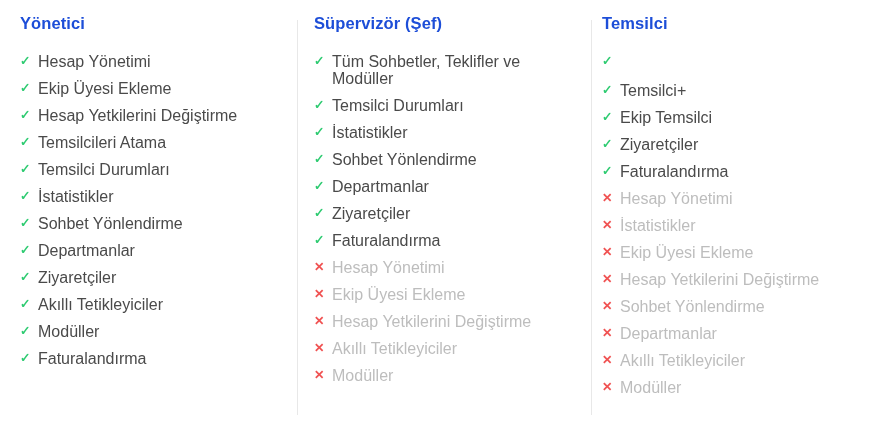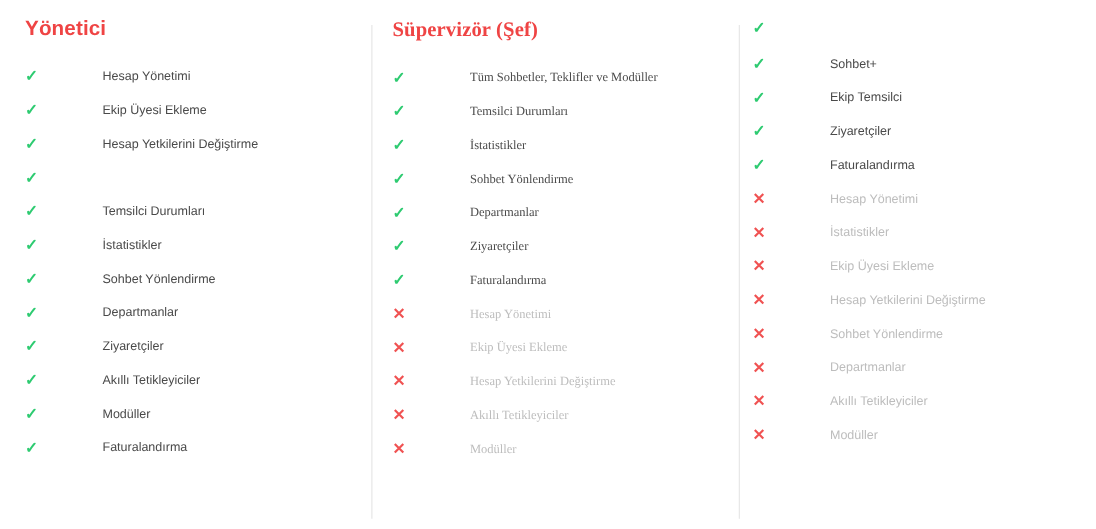--- a/index.html
+++ b/index.html
@@ -16,33 +16,33 @@
     width: 877px;
     height: 423px;
     padding: 14px 0 0 0;
   }
   .column {
     position: relative;
     padding: 0 26px 0 20px;
     flex: 0 0 auto;
   }
   .col-0 { width: 298px; }
-  .col-1 { width: 294px; padding-left: 16px; font-family: Liberation Serif, serif; }
+  .col-1 { width: 294px; padding-left: 16px; }
   .col-2 { width: 285px; padding-left: 10px; }
   .divider {
     position: absolute;
     top: 6px;
     bottom: 8px;
     right: 0;
     width: 1px;
     background: #e8e8e8;
   }
   .col-title {
     font-size: 16.5px;
-    color: #ef4444;
+    color: #1d4ed8;
     font-weight: bold;
     margin: 0 0 20px 0;
     letter-spacing: 0.1px;
   }
   .col-0 .col-title { margin-left: 0px; }
   .items { display: block; }
   .item {
     display: flex;
     align-items: flex-start;
     margin-bottom: 9px;
@@ -52,25 +52,24 @@
     flex: 0 0 auto;
     width: 18px;
     font-size: 12.5px;
     line-height: 17px;
     font-weight: bold;
     text-align: left;
   }
   .mark.yes { color: #2ecb71; }
   .mark.no  { color: #f05252; }
   .label {
-    font-size: 10px;
+    font-size: 16px;
     line-height: 17px;
     color: #4a4a4a;
     padding-top: 0px;
-    margin-left: 44px;
   }
   .item.denied .label { color: #bdbdbd; }
   .item.multiline .label { max-width: 210px; }
   .col-0 .item { margin-bottom: 10px; }
   .col-1 .item { margin-bottom: 10px; }
   .col-2 .item { margin-bottom: 10px; }
   .col-2 .item.multiline { margin-bottom: 12px; }
 </style>
 </head>
 <body>
@@ -87,20 +86,21 @@
         <div class="item granted">
           <span class="mark yes">✓</span>
           <span class="label">Ekip Üyesi Ekleme</span>
         </div>
         <div class="item granted">
           <span class="mark yes">✓</span>
           <span class="label">Hesap Yetkilerini Değiştirme</span>
         </div>
         <div class="item granted">
           <span class="mark yes">✓</span>
+          <span class="label">Temsilcileri Atama</span>
         </div>
         <div class="item granted">
           <span class="mark yes">✓</span>
           <span class="label">Temsilci Durumları</span>
         </div>
         <div class="item granted">
           <span class="mark yes">✓</span>
           <span class="label">İstatistikler</span>
         </div>
         <div class="item granted">
@@ -178,27 +178,28 @@
           <span class="label">Akıllı Tetikleyiciler</span>
         </div>
         <div class="item denied">
           <span class="mark no">✕</span>
           <span class="label">Modüller</span>
         </div>
       </div>
       <div class="divider"></div>
     </div>
     <div class="column col-2">
+      <h3 class="col-title">Temsilci</h3>
       <div class="items">
         <div class="item granted multiline">
           <span class="mark yes">✓</span>
         </div>
         <div class="item granted">
           <span class="mark yes">✓</span>
-          <span class="label">Sohbet+</span>
+          <span class="label">Temsilci+</span>
         </div>
         <div class="item granted">
           <span class="mark yes">✓</span>
           <span class="label">Ekip Temsilci</span>
         </div>
         <div class="item granted">
           <span class="mark yes">✓</span>
           <span class="label">Ziyaretçiler</span>
         </div>
         <div class="item granted">

